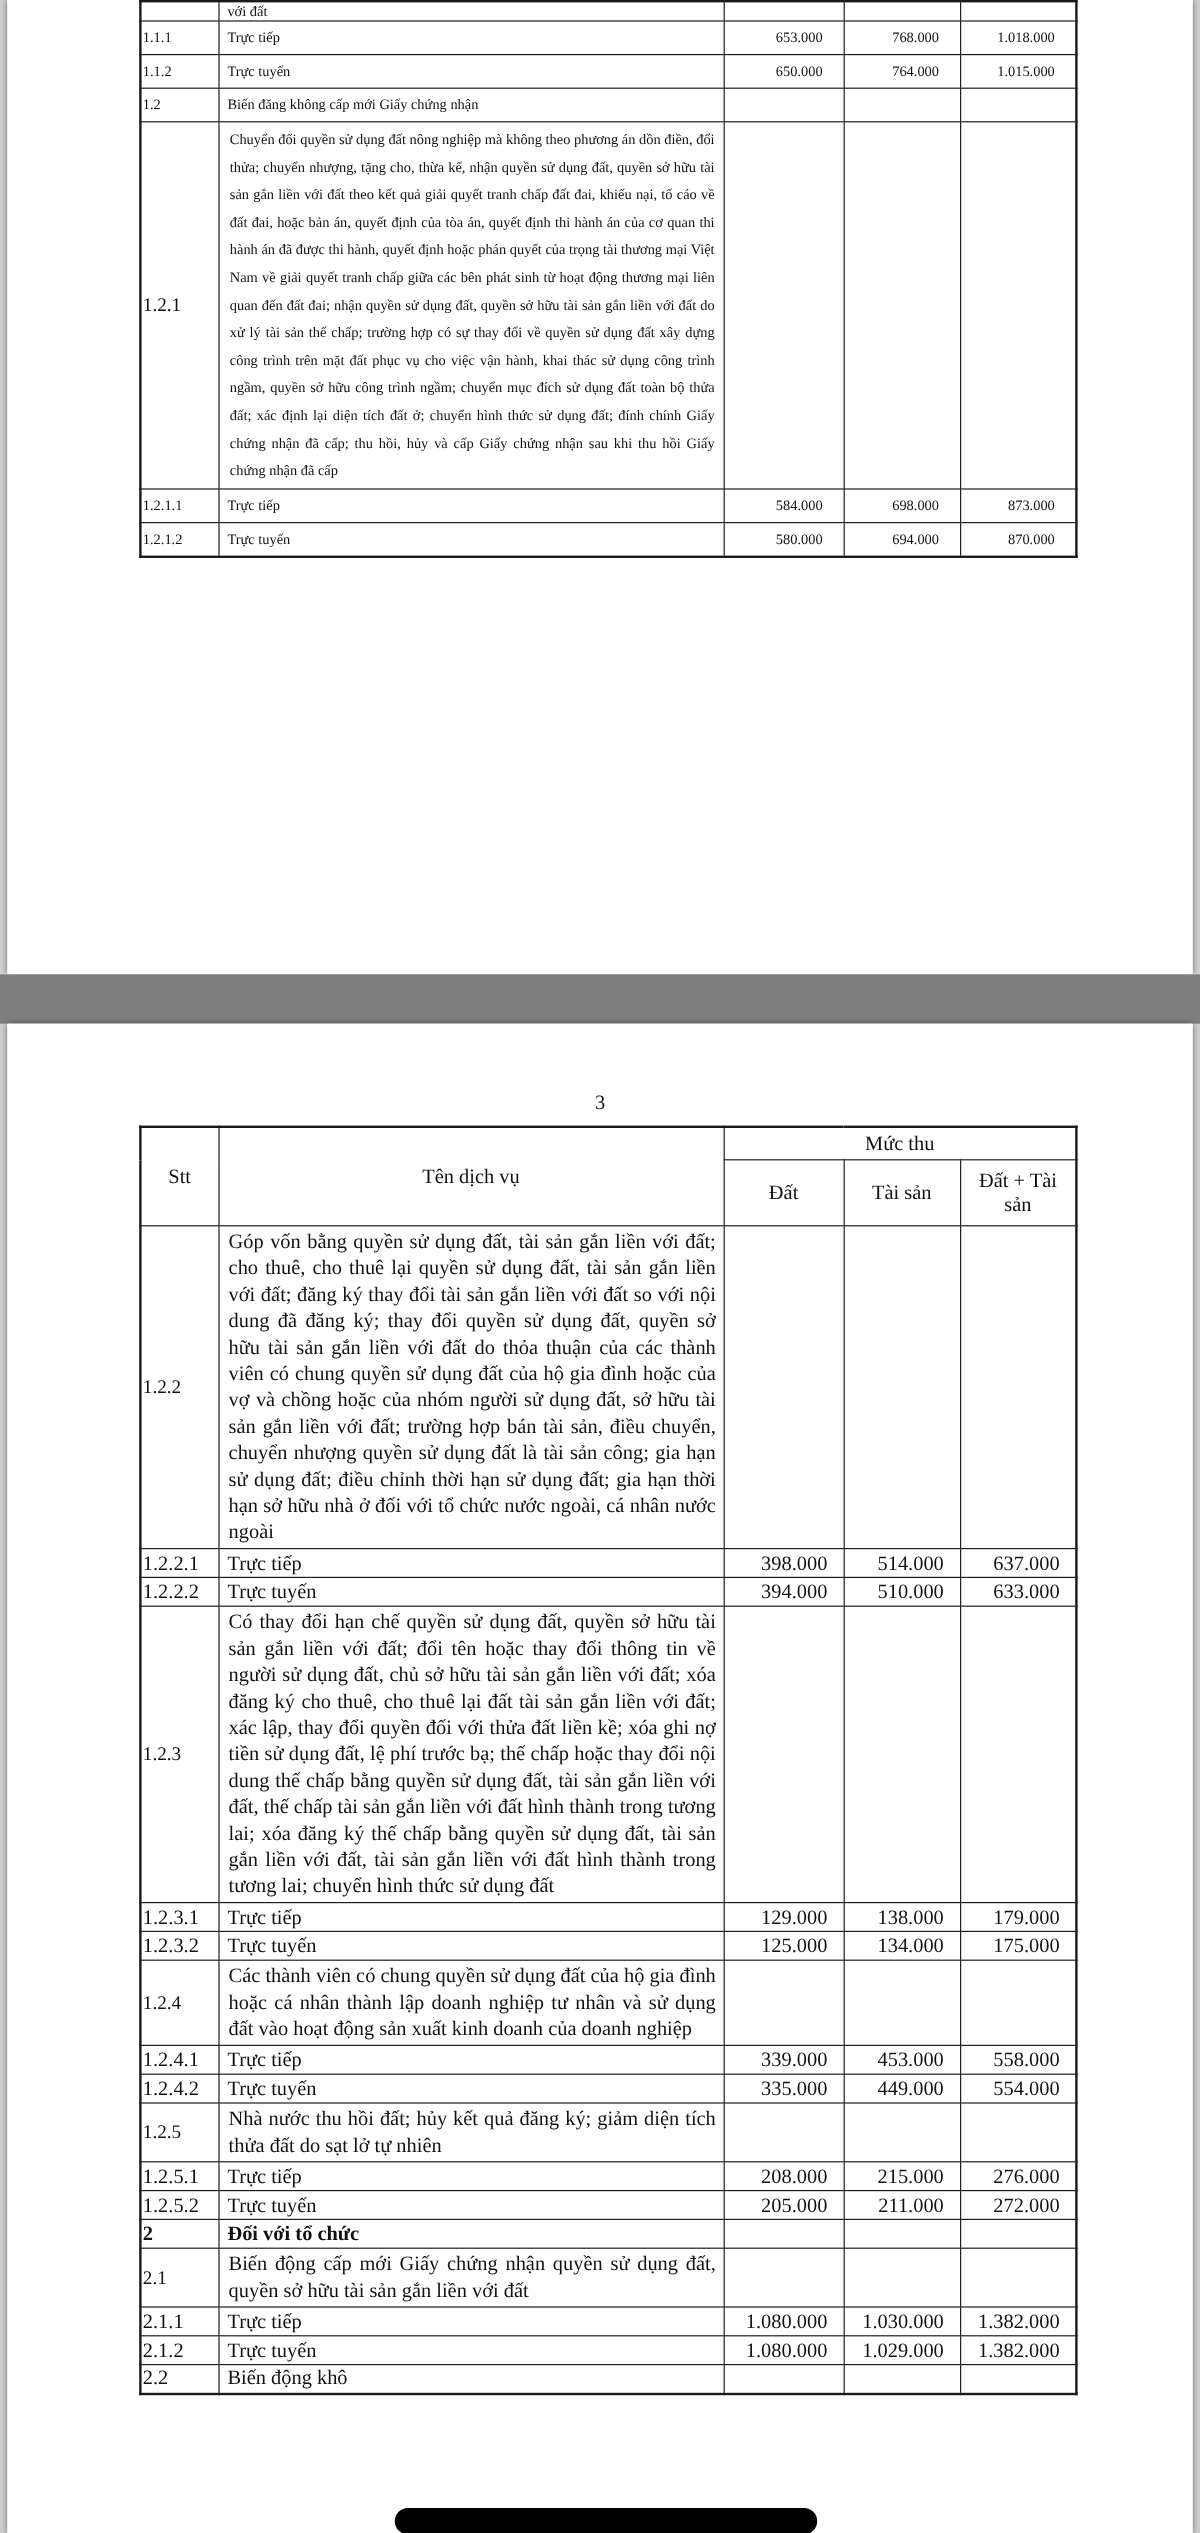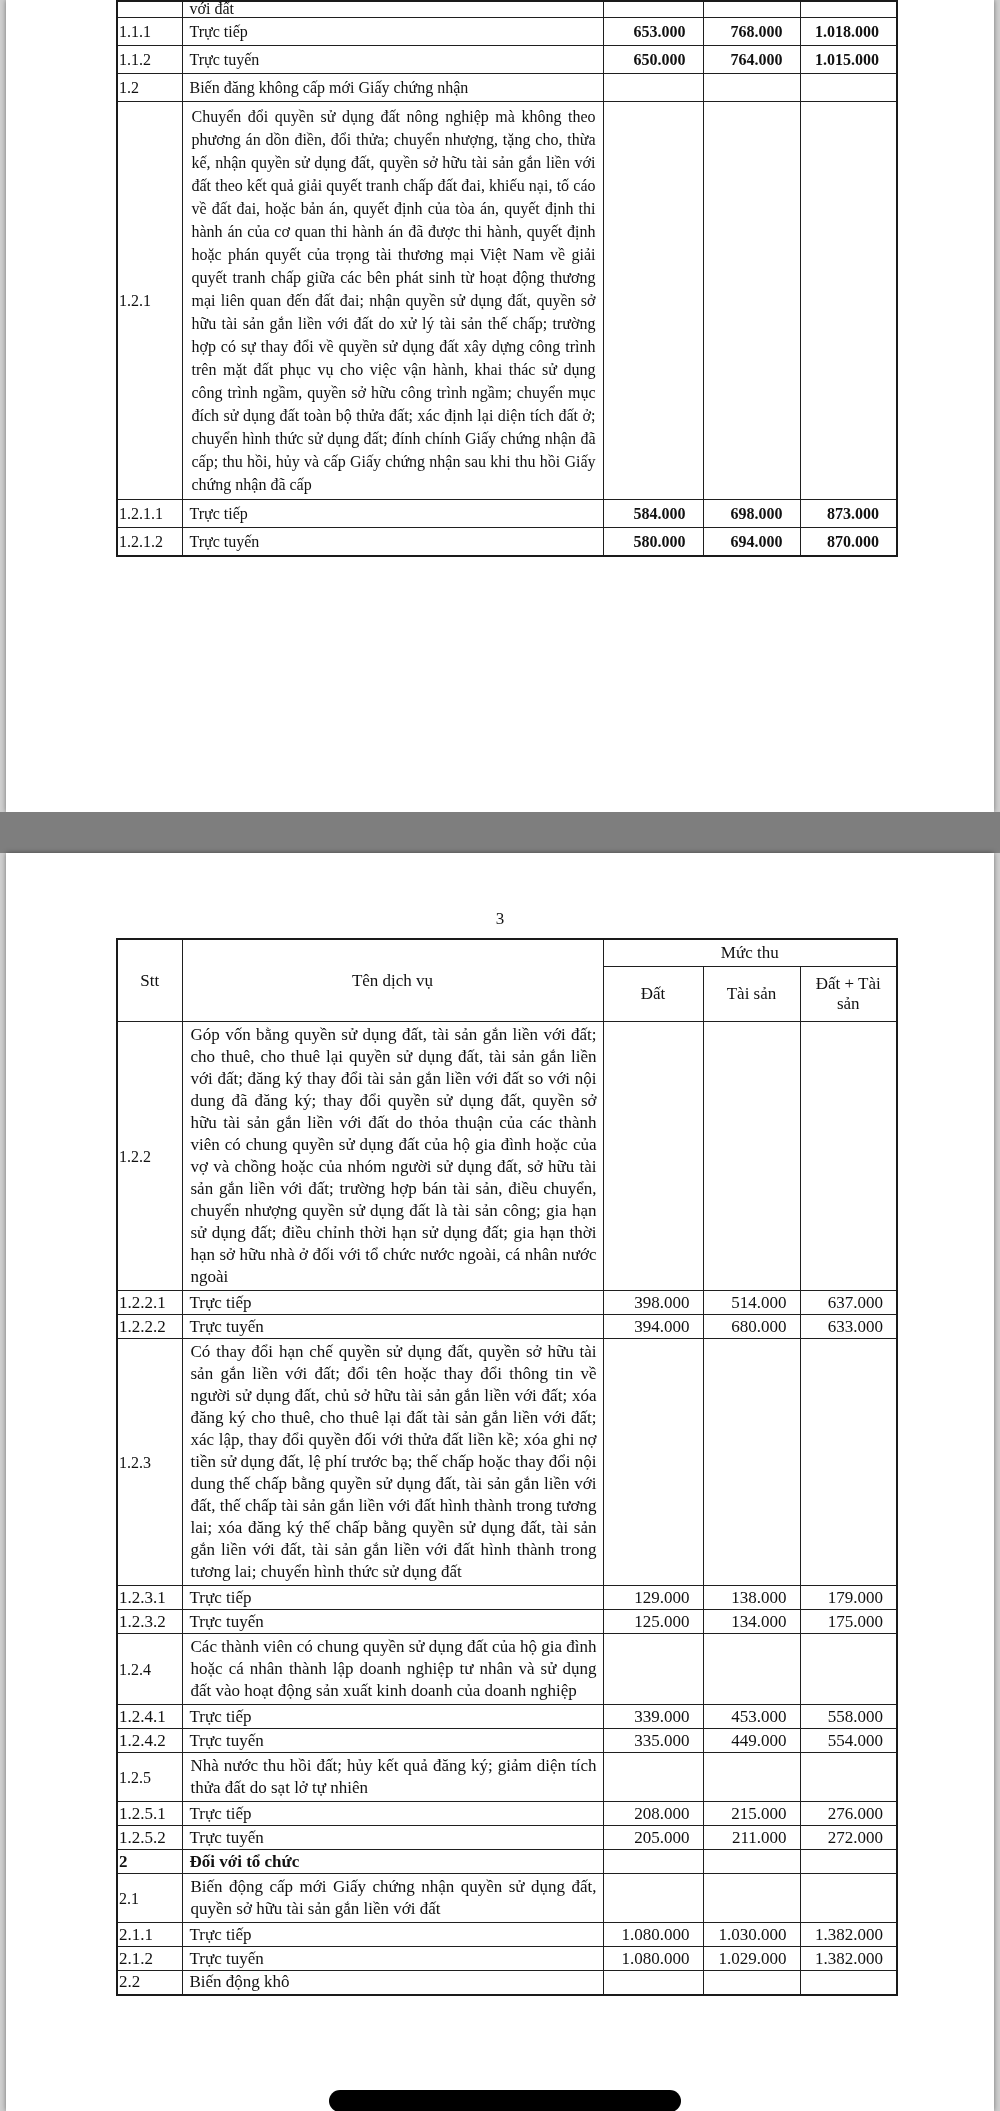--- a/index.html
+++ b/index.html
@@ -31,22 +31,22 @@
     overflow:hidden;
     font-weight:normal;
     vertical-align:middle;
   }
   
   .c-stt{text-align:left;}
   .c-ten{text-align:left;padding:1px 7px;}
   .c-val{text-align:right;}
   .justify{text-align:justify;}
   
-  .p1 td{font-size:16px;line-height:25px;}
-  .p1 .c-val{padding:0 17px 0 2px;font-weight:bold;}
+  .p1 td{font-size:12px;line-height:25px;}
+  .p1 .c-val{padding:0 17px 0 2px;}
   .p1 .justify{line-height:23px;padding:3px 7px 3px 9px;}
   .p1 tr.partial-top td{height:14px;line-height:14px;vertical-align:bottom;padding-top:0;padding-bottom:1px;}
   
   .p2 td{font-size:17px;line-height:21px;}
   .p2 .c-val{padding:0 13px 0 2px;}
   .p2 .justify{line-height:22px;padding:2px 6px 2px 8px;}
   .p2 .item-row td{height:21px;}
   thead th{font-size:17px;font-weight:bold;padding:1px 3px;}
   th.h-mucthu{height:24px;}
   th.h-sub{height:52px;}
@@ -163,21 +163,21 @@
             <td class="c-stt">1.2.2.1</td>
             <td class="c-ten">Trực tiếp</td>
             <td class="c-val">398.000</td>
             <td class="c-val">514.000</td>
             <td class="c-val">637.000</td>
           </tr>
           <tr class="item-row">
             <td class="c-stt">1.2.2.2</td>
             <td class="c-ten">Trực tuyến</td>
             <td class="c-val">394.000</td>
-            <td class="c-val">680.000</td>
+            <td class="c-val">510.000</td>
             <td class="c-val">633.000</td>
           </tr>
           <tr class="desc-row">
             <td class="c-stt">1.2.3</td>
             <td class="c-ten justify">Có thay đổi hạn chế quyền sử dụng đất, quyền sở hữu tài sản gắn liền với đất; đổi tên hoặc thay đổi thông tin về người sử dụng đất, chủ sở hữu tài sản gắn liền với đất; xóa đăng ký cho thuê, cho thuê lại đất tài sản gắn liền với đất; xác lập, thay đổi quyền đối với thửa đất liền kề; xóa ghi nợ tiền sử dụng đất, lệ phí trước bạ; thế chấp hoặc thay đổi nội dung thế chấp bằng quyền sử dụng đất, tài sản gắn liền với đất, thế chấp tài sản gắn liền với đất hình thành trong tương lai; xóa đăng ký thế chấp bằng quyền sử dụng đất, tài sản gắn liền với đất, tài sản gắn liền với đất hình thành trong tương lai; chuyển hình thức sử dụng đất</td>
             <td class="c-val"></td>
             <td class="c-val"></td>
             <td class="c-val"></td>
           </tr>
           <tr class="item-row">

